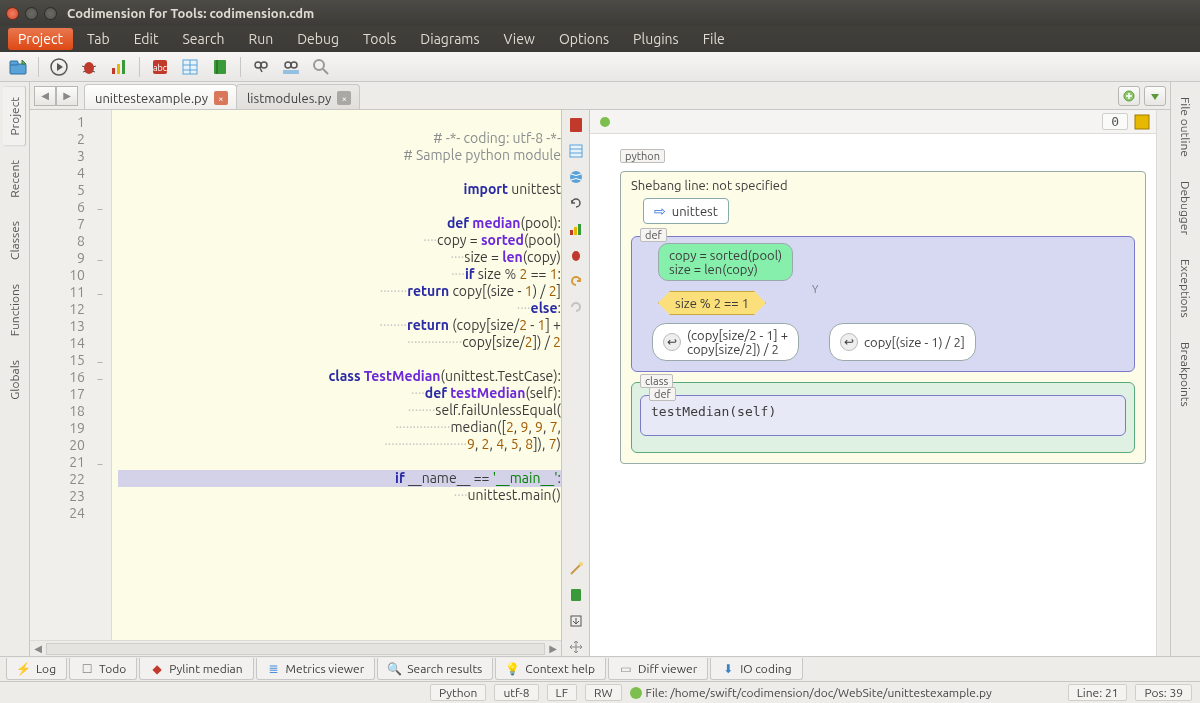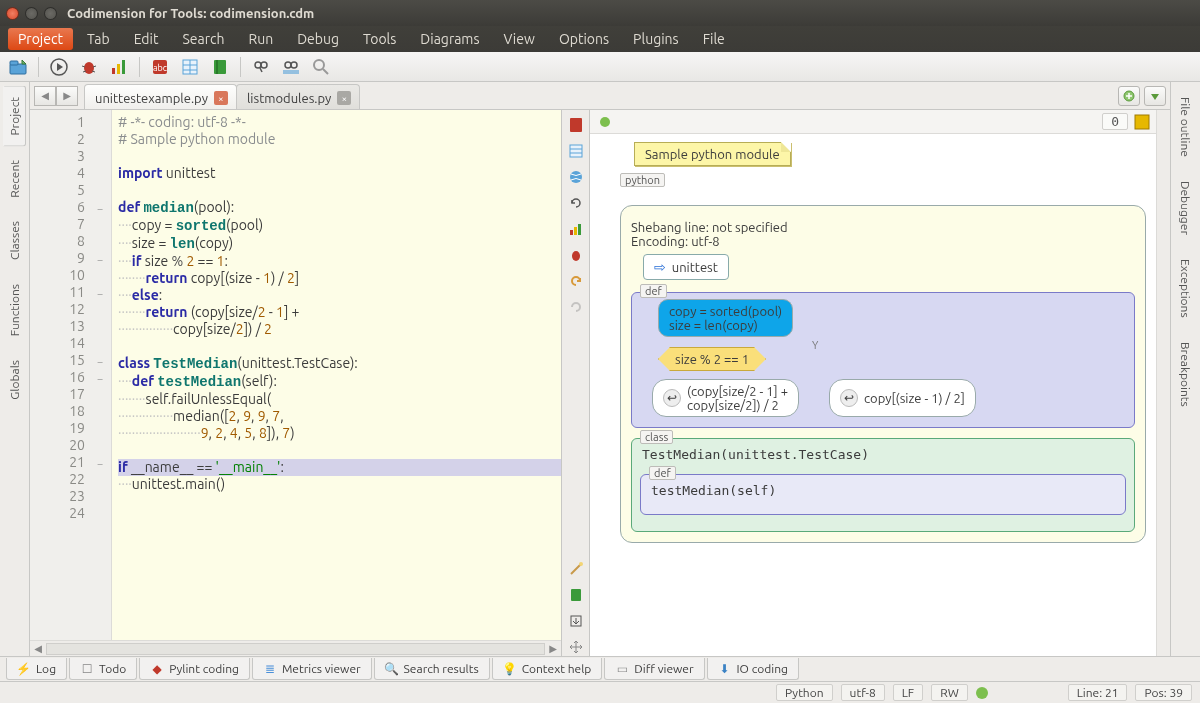--- a/index.html
+++ b/index.html
@@ -53,49 +53,49 @@
 
 
 .split { flex:1; display:flex; min-height:0; }
 
 
 .editor-wrap { width:532px; display:flex; flex-direction:column; border-right:1px solid #c7c7c5; }
 .editor { flex:1; display:flex; font-family:"DejaVu Sans Mono","Liberation Mono",monospace; font-size:14px; background:#fdfde7; overflow:hidden;}
 .gutter { width:82px; background:#f0efec; border-right:1px solid #dcdbd8; text-align:right; color:#8a8a86; padding:4px 4px 0 0; line-height:17px;}
 .gutter .ln { position:relative; padding-right:22px; }
 .gutter .ln .fold { position:absolute; right:4px; top:2px; width:10px; height:10px; color:#999; font-size:11px; }
-.code { flex:1; padding:4px 0 0 6px; line-height:17px; white-space:pre; }
+.code { flex:1; padding:20px 0 0 6px; line-height:17px; white-space:pre;text-align:right; }
 .code .hl-line { background:#d4d2e9; display:inline-block; width:100%;}
-.c-comment{color:#8a8d8f;} .c-kw{color:#2a2aa5;font-weight:bold;} .c-num{color:#a05a00;} .c-str{color:#008000;} .c-op{color:#555;} .c-fn{color:#0f766e;font-weight:bold;font-family:Liberation Mono, monospace;}
+.c-comment{color:#8a8d8f;} .c-kw{color:#2a2aa5;font-weight:bold;} .c-num{color:#a05a00;} .c-str{color:#008000;} .c-op{color:#555;} .c-fn{color:#6d28d9;font-weight:bold;}
 .dots{color:#c7c7c5;}
 .hscroll { height:16px; background:#eeece9; border-top:1px solid #dcdbd8; display:flex; align-items:center;}
 .hscroll .arrow{width:16px;text-align:center;color:#888;font-size:10px;}
 .hscroll .track{flex:1; height:12px; background:#e4e3df; border:1px solid #cfcecb; position:relative;}
 
 
 .midcol { width:28px; background:#eeece9; border-right:1px solid #c7c7c5; display:flex; flex-direction:column; align-items:center; padding-top:6px; gap:8px;}
 .midcol .mi{ width:18px; height:18px; display:flex; align-items:center; justify-content:center;}
 
 
 .diagram-wrap { flex:1; display:flex; flex-direction:column; background:#fff;}
 .diagram-head { height:24px; display:flex; align-items:center; justify-content:flex-end; padding:0 6px; gap:6px; background:#f5f4f2; border-bottom:1px solid #dcdbd8;}
 .diagram-head .dot{width:10px;height:10px;border-radius:50%;background:#7dbf4e;}
 .diagram-head .num { font-family:monospace; color:#555; padding:0 8px; border:1px solid #d0cfcc; border-radius:2px; background:#fafaf8;}
 .diagram { flex:1; overflow:auto; padding:8px 10px 8px 30px; font-family:"DejaVu Sans Mono",monospace; position:relative; }
 
 .sticky { display:inline-block; background:#fdf6a8; border:1px solid #b7ad56; padding:4px 10px; position:relative; box-shadow:1px 1px 0 #cbbf6f; }
 .sticky::after{content:""; position:absolute; right:-1px; top:-1px; width:0; height:0; border-left:10px solid #efe797; border-top:10px solid #fff;}
 .badge-sm { display:inline-block; font-size:11px; background:#f5f4f2; border:1px solid #bdbcb8; border-radius:2px; padding:0 4px; color:#555;}
-.module-box { margin-top:18px; border:1px solid #9aa; border-radius:12px; background:#fdfde7; padding:14px 10px 10px 10px;}
+.module-box { margin-top:8px; border:1px solid #9aa; border-radius:4px; background:#fdfde7; padding:6px 10px 10px 10px;}
 .import-box { display:inline-flex; align-items:center; gap:6px; border:1px solid #8aa; background:#fff; border-radius:4px; padding:4px 10px; margin:6px 0 6px 12px;}
 .import-box .arr { color:#2a6fd6; font-size:14px;}
 .def-box { margin:6px 0 6px 0px; border:1px solid #7a7ac8; border-radius:6px; background:#d7d8f2; padding:6px 8px 10px 8px; position:relative;}
 .def-label { position:absolute; top:-9px; left:8px;}
 .def-title {font-family:"DejaVu Sans Mono",monospace; padding:2px 0 6px 2px;}
-.code-box { display:inline-block; border:1px solid #9aa; border-radius:10px; background:#0ea5e9; padding:4px 10px; margin-left:18px; }
+.code-box { display:inline-block; border:1px solid #9aa; border-radius:10px; background:#86efac; padding:4px 10px; margin-left:18px; }
 .cond-box { display:inline-block; background:#fadf7a; border:1px solid #c9a93c; padding:4px 16px; margin:10px 0 8px 18px; position:relative; clip-path: polygon(12px 0, calc(100% - 12px) 0, 100% 50%, calc(100% - 12px) 100%, 12px 100%, 0 50%);}
 .branch-row { display:flex; gap:30px; margin-left:12px;}
 .ret-box { display:inline-flex; align-items:center; gap:6px; border:1px solid #9aa; border-radius:14px; background:#fff; padding:4px 10px;}
 .ret-ico { width:18px; height:18px; border-radius:50%; background:#eee; border:1px solid #bbb; display:flex; align-items:center; justify-content:center; font-size:12px;}
 .class-box { margin-top:10px; border:1px solid #5aa97a; border-radius:6px; background:#dff1e2; padding:6px 8px 10px 8px; position:relative;}
 .y-lbl { position:absolute; font-size:11px; color:#777;}
 .vscroll { width:14px; background:#eeece9; border-left:1px solid #dcdbd8;}
 
 
 .bottom-tabs { height:25px; background:#eeece9; border-top:1px solid #c7c7c5; display:flex; align-items:center; padding:0 6px; gap:2px;}
@@ -373,25 +373,23 @@
           <div class="dot" style="margin-right:auto;margin-left:4px;"></div>
           <div class="num">0</div>
           <div class="mi">
               <svg width="16" height="16">
                 <rect x="1" y="1" width="14" height="14" fill="#e6b800" stroke="#a07a00"></rect>
                 <rect x="1" y="1" width="14" height="14" fill="url(#s)"></rect>
               </svg>
             </div>
         </div>
         <div class="diagram">
-          <div style="margin-left:14px;"><span class="sticky">Sample python module</span></div>
           <div style="margin-top:6px;"><span class="badge-sm">python</span></div>
           <div class="module-box">
             <div>Shebang line: not specified</div>
-            <div>Encoding: utf-8</div>
             <div class="import-box">
               <span class="arr">⇨</span>
               <span>unittest</span>
             </div>
             <div class="def-box">
               <span class="def-label badge-sm">def</span>
               <div class="code-box">
                 <div>copy = sorted(pool)</div>
                 <div>size = len(copy)</div>
               </div>
@@ -405,21 +403,20 @@
                   <span><span>(copy[size/2 - 1] +</span><br><span> copy[size/2]) / 2</span></span>
                 </div>
                 <div class="ret-box">
                   <span class="ret-ico">↩</span>
                   <span>copy[(size - 1) / 2]</span>
                 </div>
               </div>
             </div>
             <div class="class-box">
               <span class="def-label badge-sm">class</span>
-              <div class="def-title">TestMedian(unittest.TestCase)</div>
               <div class="def-box" style="background:#e8e9f7;">
                 <span class="def-label badge-sm">def</span>
                 <div class="def-title">testMedian(self)</div>
               </div>
             </div>
           </div>
         </div>
       </div>
       <div class="vscroll"></div>
     </div>
@@ -437,21 +434,21 @@
     <div class="btab">
       <span class="bic" style="color:#f3c316">⚡</span>
       <span>Log</span>
     </div>
     <div class="btab">
       <span class="bic" style="color:#888">☐</span>
       <span>Todo</span>
     </div>
     <div class="btab">
       <span class="bic" style="color:#c0392b">◆</span>
-      <span>Pylint coding</span>
+      <span>Pylint median</span>
     </div>
     <div class="btab">
       <span class="bic" style="color:#4a90d9">≣</span>
       <span>Metrics viewer</span>
     </div>
     <div class="btab">
       <span class="bic" style="color:#555">🔍</span>
       <span>Search results</span>
     </div>
     <div class="btab">
@@ -467,17 +464,17 @@
       <span>IO coding</span>
     </div>
   </div>
 
 <div class="statusbar">
   <div class="spacer"></div>
   <div class="cell">Python</div>
   <div class="cell">utf-8</div>
   <div class="cell">LF</div>
   <div class="cell">RW</div>
-  <div><span class="ok-dot"></span></div>
+  <div><span class="ok-dot"></span><span>File: /home/swift/codimension/doc/WebSite/unittestexample.py</span></div>
   <div style="width:60px;"></div>
   <div class="cell">Line: 21</div>
   <div class="cell">Pos: 39</div>
 </div>
 
 </body></html>

